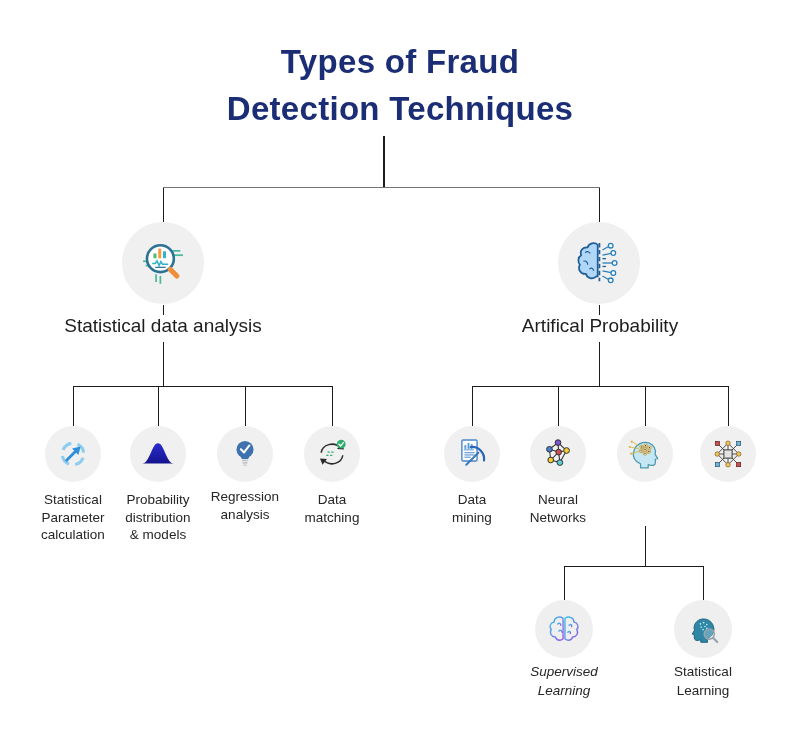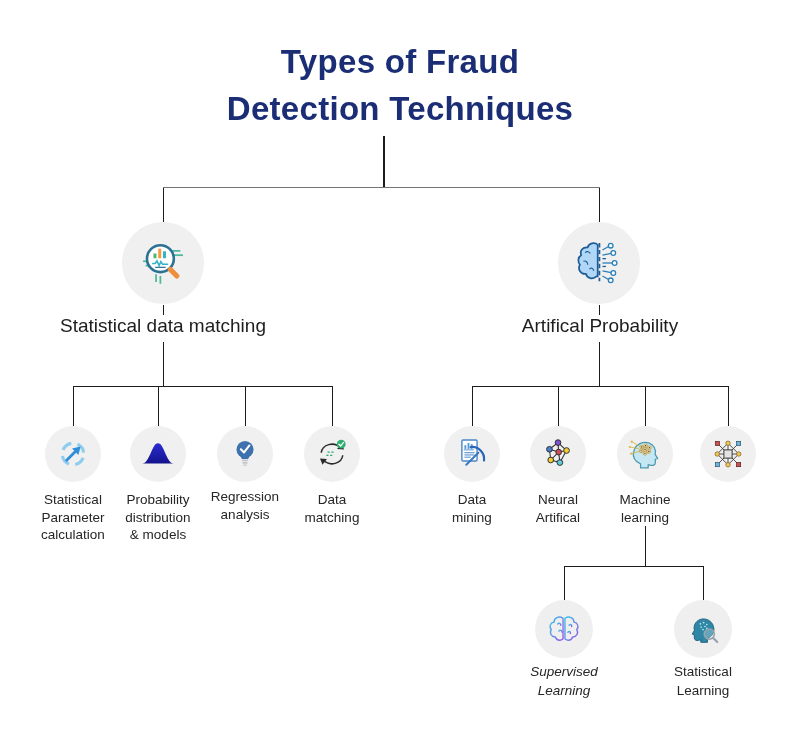--- a/index.html
+++ b/index.html
@@ -68,21 +68,21 @@
         <circle cx="27" cy="25" r="15.5" fill="#ffffff" stroke="#2b7293" stroke-width="3"></circle>
         <rect x="19" y="19" width="3.5" height="5.5" fill="#53b96e"></rect>
         <rect x="24.5" y="13.5" width="3.5" height="11" fill="#f59a40"></rect>
         <rect x="30" y="16.5" width="3.5" height="8" fill="#35b3c7"></rect>
         <polyline points="17.5,30.5 21,30.5 23,27.5 25.5,33 27.5,28.5 29.5,31.5 36,31.5" fill="none" stroke="#35b3c7" stroke-width="1.8"></polyline>
         <line x1="21" y1="35" x2="33" y2="35" stroke="#2b7293" stroke-width="1.4"></line>
         <line x1="38.5" y1="37.5" x2="46" y2="45" stroke="#ef8f3a" stroke-width="6" stroke-linecap="round"></line>
       </svg>
     </span>
   </div>
-  <div class="blabel" style="left:18px;top:315px;width:290px;">Statistical data matching</div>
+  <div class="blabel" style="left:18px;top:315px;width:290px;">Statistical data analysis</div>
 
   <div class="node big" style="left:558px;top:222px;">
     <span>
       <svg viewBox="0 0 60 60">
         <path d="M28.5,9 C25,5.5 18,7 17,12 C11,11.5 7.5,16 9.5,21 C5.5,23 5.5,29 8,32 C5,37 9,43.5 15,42.5 C16,47.5 23,49.5 27,45.5 L28.5,45.5 Z" fill="#b0d7f8" stroke="#1f5d94" stroke-width="2" stroke-linejoin="round"></path>
         <g fill="none" stroke="#1f5d94" stroke-width="1.3">
           <path d="M14,18 C16,16 19,17 20,19"></path>
             <path d="M12,28 C15,27 17,29 17,32"></path>
             <path d="M19,37 C21,35 23,36 24,39"></path>
         </g>
@@ -276,23 +276,21 @@
             <circle cx="47" cy="30" r="3.5"></circle>
           <circle cx="30" cy="47" r="3.5"></circle>
             <circle cx="13" cy="30" r="3.5"></circle>
         </g>
       </svg>
     </span>
   </div>
   <div class="slabel" style="left:417px;top:491px;width:110px;">Data
 mining</div>
   <div class="slabel" style="left:503px;top:491px;width:110px;">Neural
-Artifical</div>
-  <div class="slabel" style="left:590px;top:491px;width:110px;">Machine
-learning</div>
+Networks</div>
 
   <div class="node md" style="left:535px;top:600px;">
     <span>
       <svg viewBox="0 0 60 60">
         <defs>
             <linearGradient id="supg" x1="0" y1="0" x2="1" y2="1">
           <stop offset="0" stop-color="#35c5e8"></stop>
               <stop offset="1" stop-color="#9a55e8"></stop>
         </linearGradient>
           </defs>

